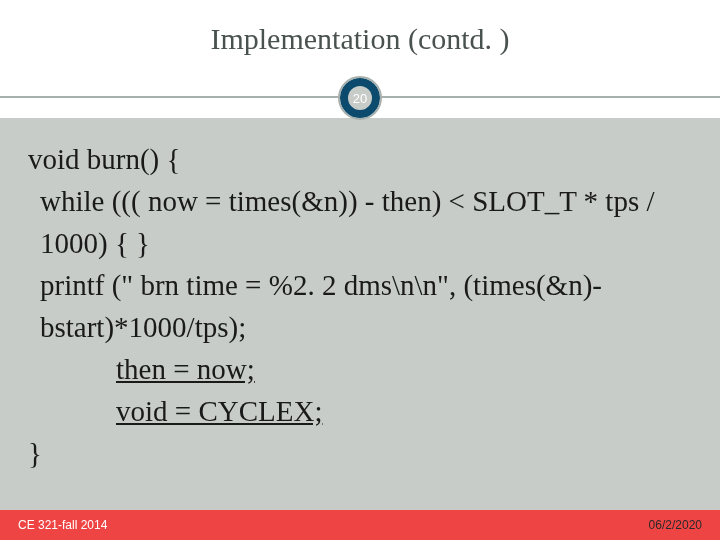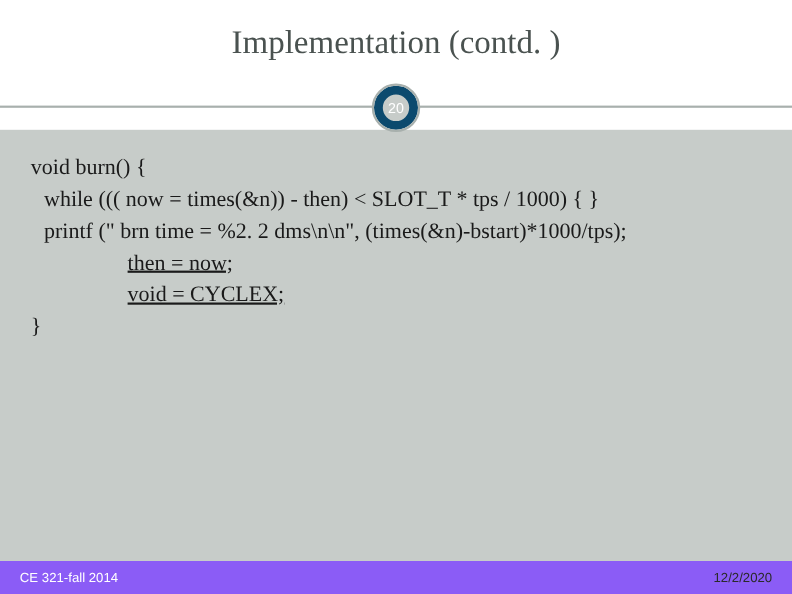--- a/index.html
+++ b/index.html
@@ -50,33 +50,33 @@
     justify-content: center;
     outline: 2px solid #a8b0ad;
   }
   .badge-text {
     color: #ffffff;
     font-size: 13px;
     font-family: Arial, sans-serif;
   }
   .content {
     padding: 20px 28px 0 28px;
-    font-size: 20px;
+    font-size: 29px;
     line-height: 1.45;
     color: #1a1a1a;
   }
   .code-line-indent1 { padding-left: 12px; }
   .code-line-indent2 { padding-left: 88px; text-decoration: underline; }
   .footer {
     position: absolute;
     bottom: 0;
     left: 0;
     right: 0;
     height: 30px;
-    background: #8b5cf6;
+    background: #ef4444;
     display: flex;
     justify-content: space-between;
     align-items: center;
     padding: 0 18px;
     font-family: Arial, sans-serif;
     font-size: 12px;
     color: #ffffff;
   }
   .footer-right { color: #2a2a2a; }
 </style>
@@ -97,16 +97,16 @@
     <div>void burn() {</div>
     <div class="code-line-indent1"> while ((( now = times(&amp;n)) - then) &lt; SLOT_T * tps / 1000) { }</div>
     <div class="code-line-indent1"> printf (" brn time = %2. 2 dms\n\n", (times(&amp;n)-bstart)*1000/tps);</div>
     <div class="code-line-indent2">then = now;</div>
     <div class="code-line-indent2">void = CYCLEX;</div>
     <div>}</div>
   </div>
 
   <div class="footer">
     <span>CE 321-fall 2014</span>
-    <span class="footer-right">12/2/2020</span>
+    <span class="footer-right">06/2/2020</span>
   </div>
 
 </div>
 
 </body></html>

